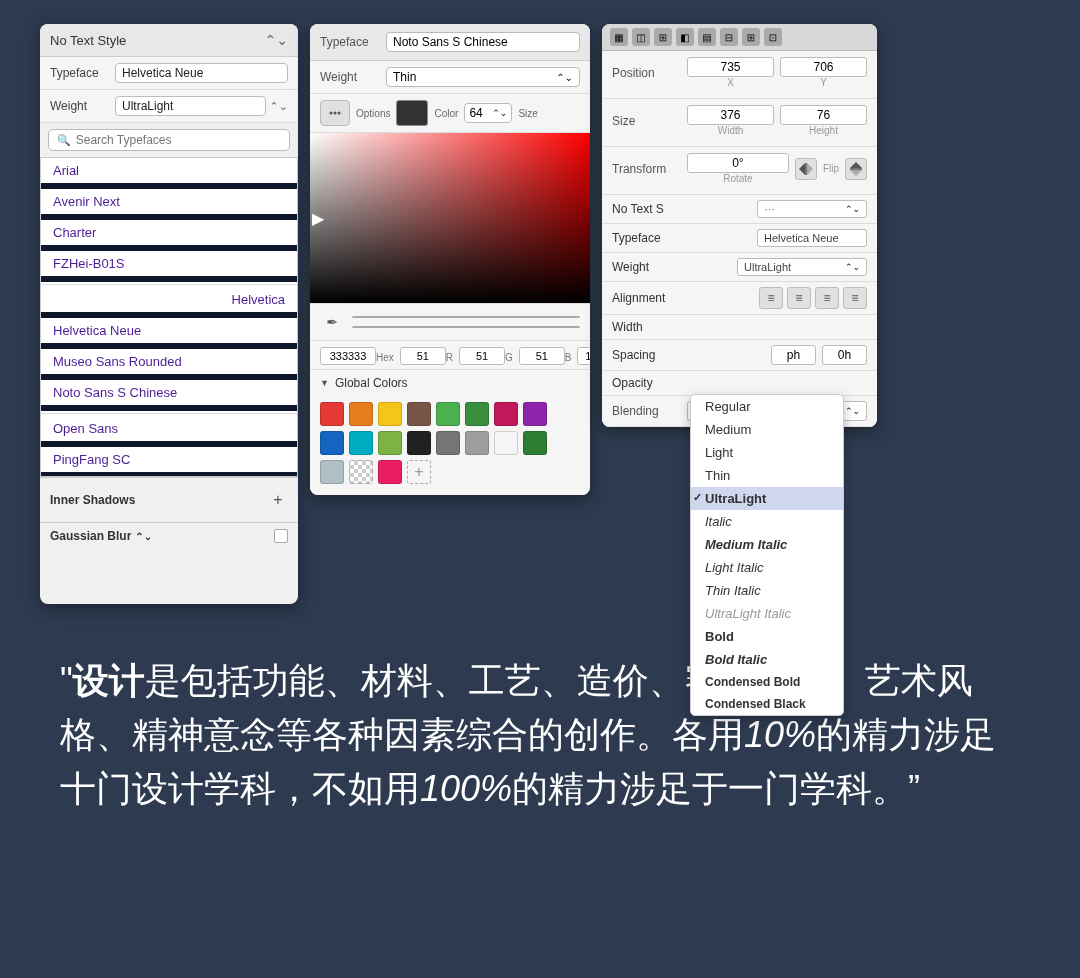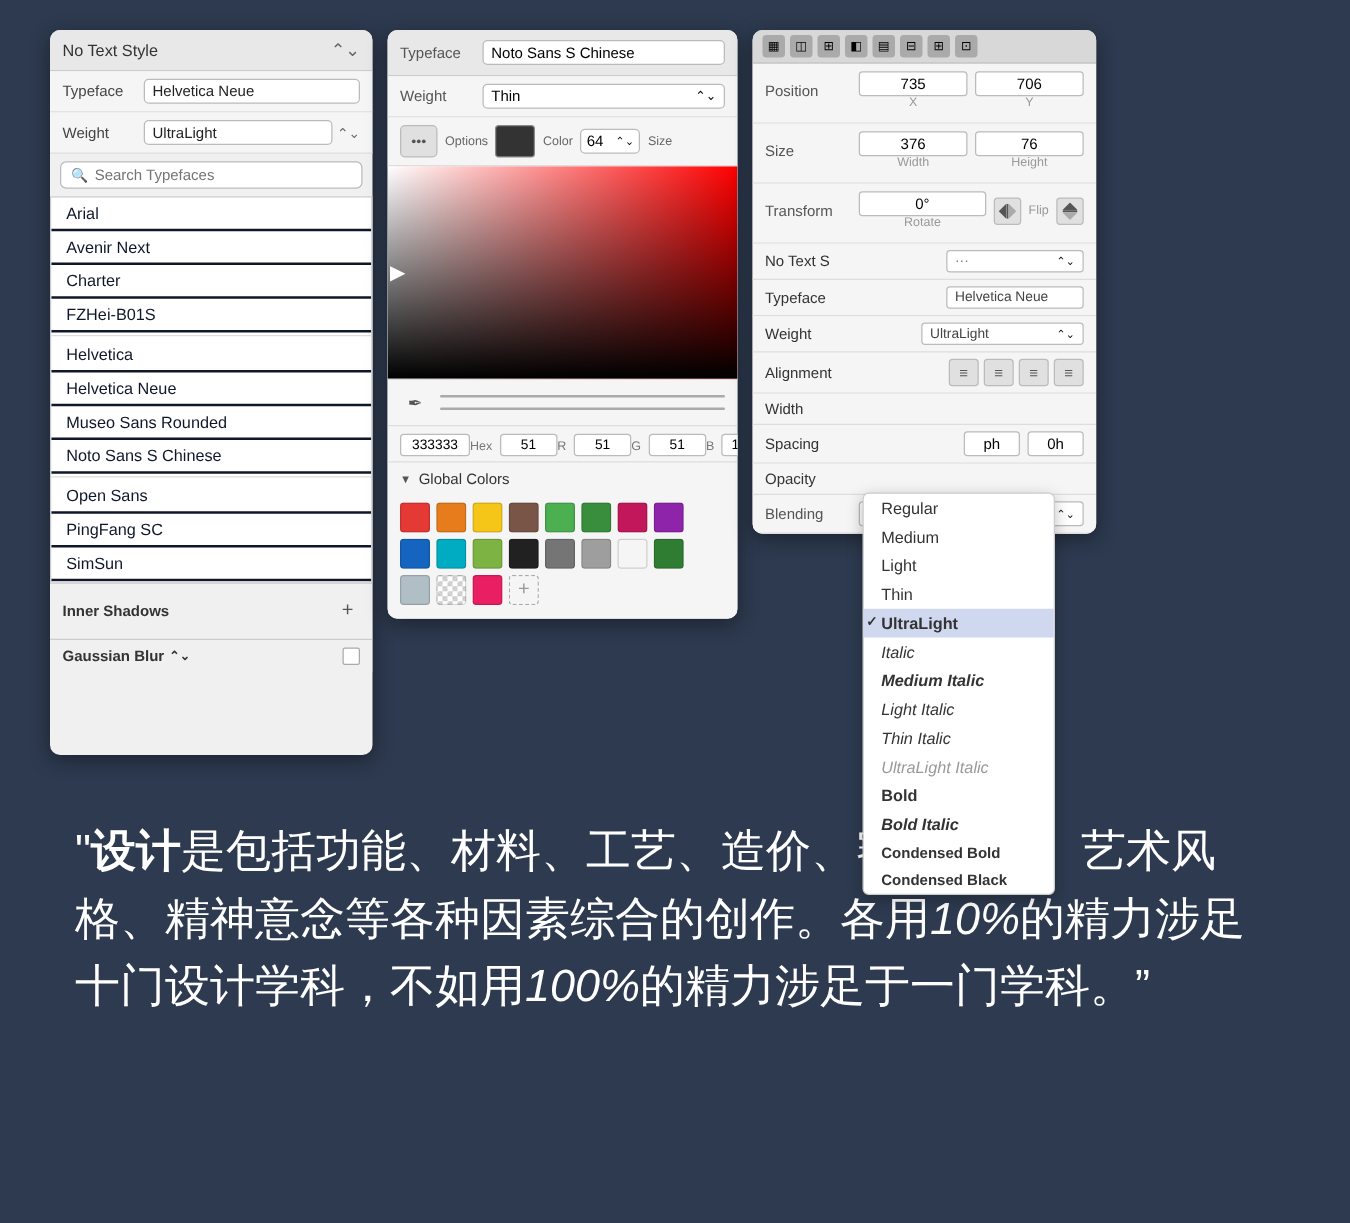--- a/index.html
+++ b/index.html
@@ -127,22 +127,22 @@
       background: white;
       border: 1px solid #ccc;
       border-radius: 0;
       overflow-y: auto;
       max-height: 320px;
     }
 
     .typeface-item {
       padding: 5px 12px;
       font-size: 13px;
-      color: #0f172a;
-      border-bottom: 2px solid #0f172a;
+      color: #4c1d95;
+      border-bottom: 6px solid #0f172a;
       cursor: pointer;
     }
 
     .typeface-item.large-item {
       font-size: 15px;
       font-weight: 500;
     }
 
     .panel-bottom {
       padding: 8px 10px;
@@ -700,21 +700,21 @@
     </div>
     <div class="search-bar">
       <span class="search-icon-sym">🔍</span>
       <input type="text" placeholder="Search Typefaces" style="">
     </div>
     <div class="typeface-list">
       <div class="typeface-item">Arial</div>
       <div class="typeface-item">Avenir Next</div>
       <div class="typeface-item">Charter</div>
       <div class="typeface-item">FZHei-B01S</div>
-      <div class="typeface-item" style="border-top: 1px solid #ddd; margin-top:2px; padding-top:7px;">Helvetica</div>
+      <div class="typeface-item" style="border-top: 1px solid #ddd; margin-top:2px; padding-top:7px;text-align:right;">Helvetica</div>
       <div class="typeface-item">Helvetica Neue</div>
       <div class="typeface-item">Museo Sans Rounded</div>
       <div class="typeface-item">Noto Sans S Chinese</div>
       <div class="typeface-item" style="border-top: 1px solid #ddd; margin-top:2px; padding-top:7px;">Open Sans</div>
       <div class="typeface-item">PingFang SC</div>
       <div class="typeface-item">SimSun</div>
 
     </div>
     <div class="panel-bottom">
       <div class="panel-bottom-row">

